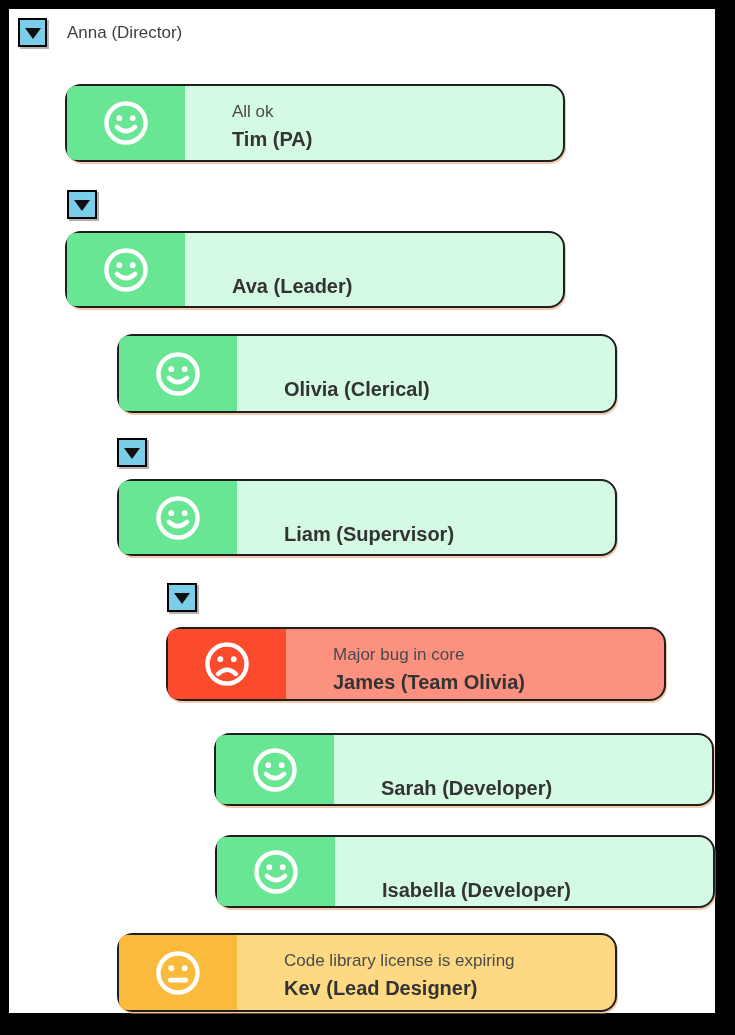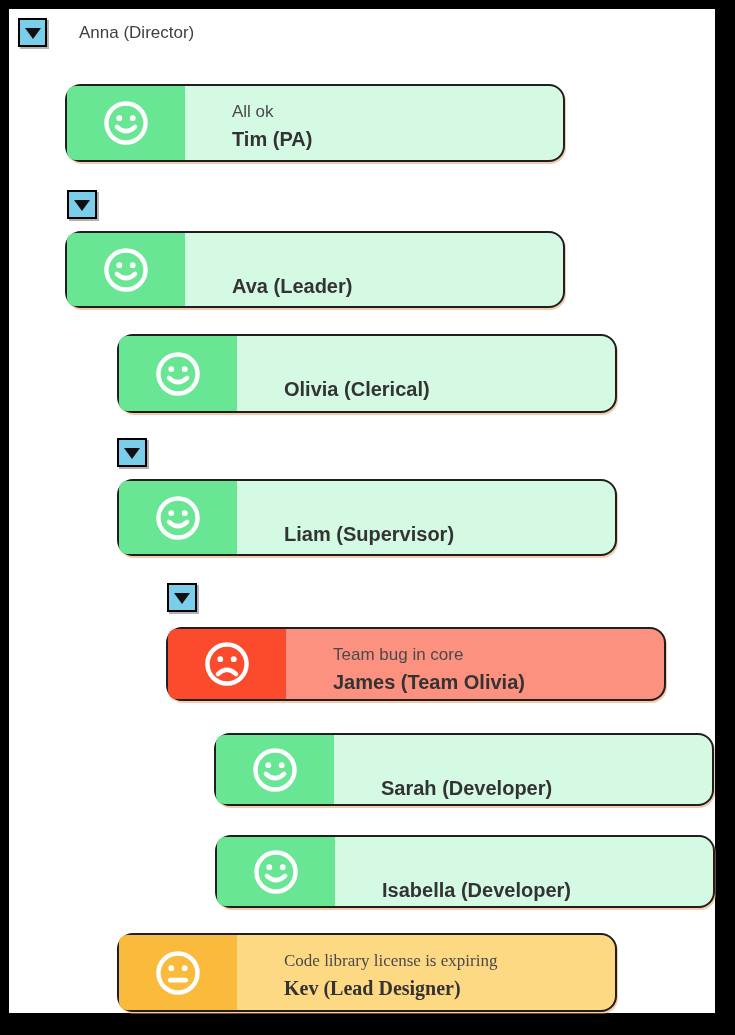--- a/index.html
+++ b/index.html
@@ -1,21 +1,21 @@
 <!DOCTYPE html>
 <html style="--ok: #69e693; --ok-light: #d5fae3; --error: #fb4b2c; --error-light: #fd9180; --warning: #fabb3d; --warning-light: #fdd983; --expander: #7bcee9;"><head>
 <meta charset="utf-8">
 <style>
   html,body{margin:0;padding:0;background:#000;}
   body{font-family:"Liberation Sans", sans-serif;}
   .frame{position:relative;width:735px;height:1035px;background:#000;overflow:hidden;}
   .canvas{position:absolute;left:9px;top:9px;width:706px;height:1004px;background:#ffffff;}
 
   
-  .root-row{position:absolute;left:9px;top:9px;display:flex;align-items:center;gap:32px;}
+  .root-row{position:absolute;left:9px;top:9px;display:flex;align-items:center;gap:20px;}
   .root-label{font-size:17px;color:#3f3f3f;}
 
   
   .expander{
     position:absolute;width:30px;height:29px;box-sizing:border-box;
     background:var(--expander,#7bcee9);border:2px solid #000;
     display:flex;align-items:center;justify-content:center;
     box-shadow:2px 2px 0 rgba(0,0,0,.30);cursor:pointer;
   }
   .expander .tri{
@@ -33,21 +33,21 @@
   }
   .card .badge{
     position:absolute;left:0;top:0;bottom:0;width:118px;
     border-radius:8px 0 0 8px;
     display:flex;align-items:center;justify-content:center;
   }
   .card.ok{background:var(--ok-light,#d5fae3);}
   .card.ok .badge{background:var(--ok,#69e693);}
   .card.error{background:var(--error-light,#fd9180);}
   .card.error .badge{background:var(--error,#fb4b2c);}
-  .card.warning{background:var(--warning-light,#fdd983);font-family:Liberation Serif, serif;}
+  .card.warning{background:var(--warning-light,#fdd983);}
   .card.warning .badge{background:var(--warning,#fabb3d);}
 
   .card .status{position:absolute;left:165px;top:16px;font-size:17px;color:#4a4a4a;white-space:nowrap;}
   .card .name{position:absolute;left:165px;top:42px;font-size:20px;font-weight:bold;color:#333;white-space:nowrap;}
 
   .face{width:46px;height:46px;display:block;}
 </style>
 </head>
 <body>
 
@@ -127,21 +127,21 @@
 
     <div class="card error" style="left:157px;top:618px;height:74px;">
       <div class="badge">
         <svg class="face" viewBox="0 0 48 48">
           <circle cx="24" cy="24" r="20.4" fill="none" stroke="#fff" stroke-width="4.6"></circle>
           <circle cx="17" cy="19" r="3" fill="#fff"></circle>
             <circle cx="31" cy="19" r="3" fill="#fff"></circle>
           <path d="M14.5 34.5 Q24 25.5 33.5 34.5" fill="none" stroke="#fff" stroke-width="4.6" stroke-linecap="round"></path>
         </svg>
       </div>
-      <div class="status">Team bug in core</div>
+      <div class="status">Major bug in core</div>
       <div class="name">James (Team Olivia)</div>
     </div>
 
     <div class="card ok" style="left:205px;top:724px;height:73px;">
       <div class="badge">
         <svg class="face" viewBox="0 0 48 48">
           <circle cx="24" cy="24" r="20.4" fill="none" stroke="#fff" stroke-width="4.6"></circle>
           <circle cx="17" cy="19" r="3" fill="#fff"></circle>
             <circle cx="31" cy="19" r="3" fill="#fff"></circle>
           <path d="M14.5 28 Q24 37 33.5 28" fill="none" stroke="#fff" stroke-width="4.6" stroke-linecap="round"></path>

